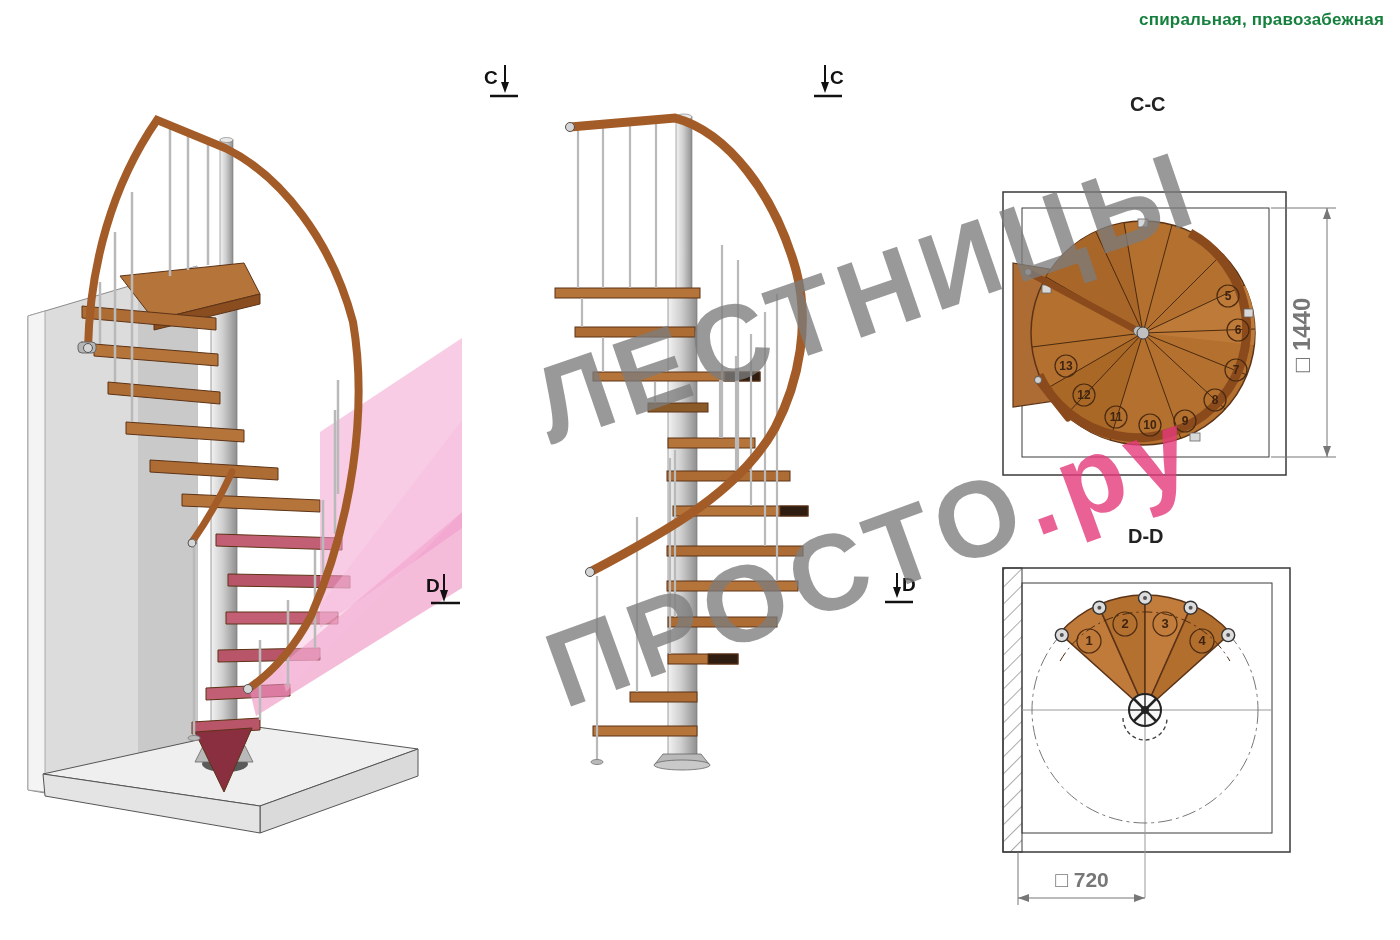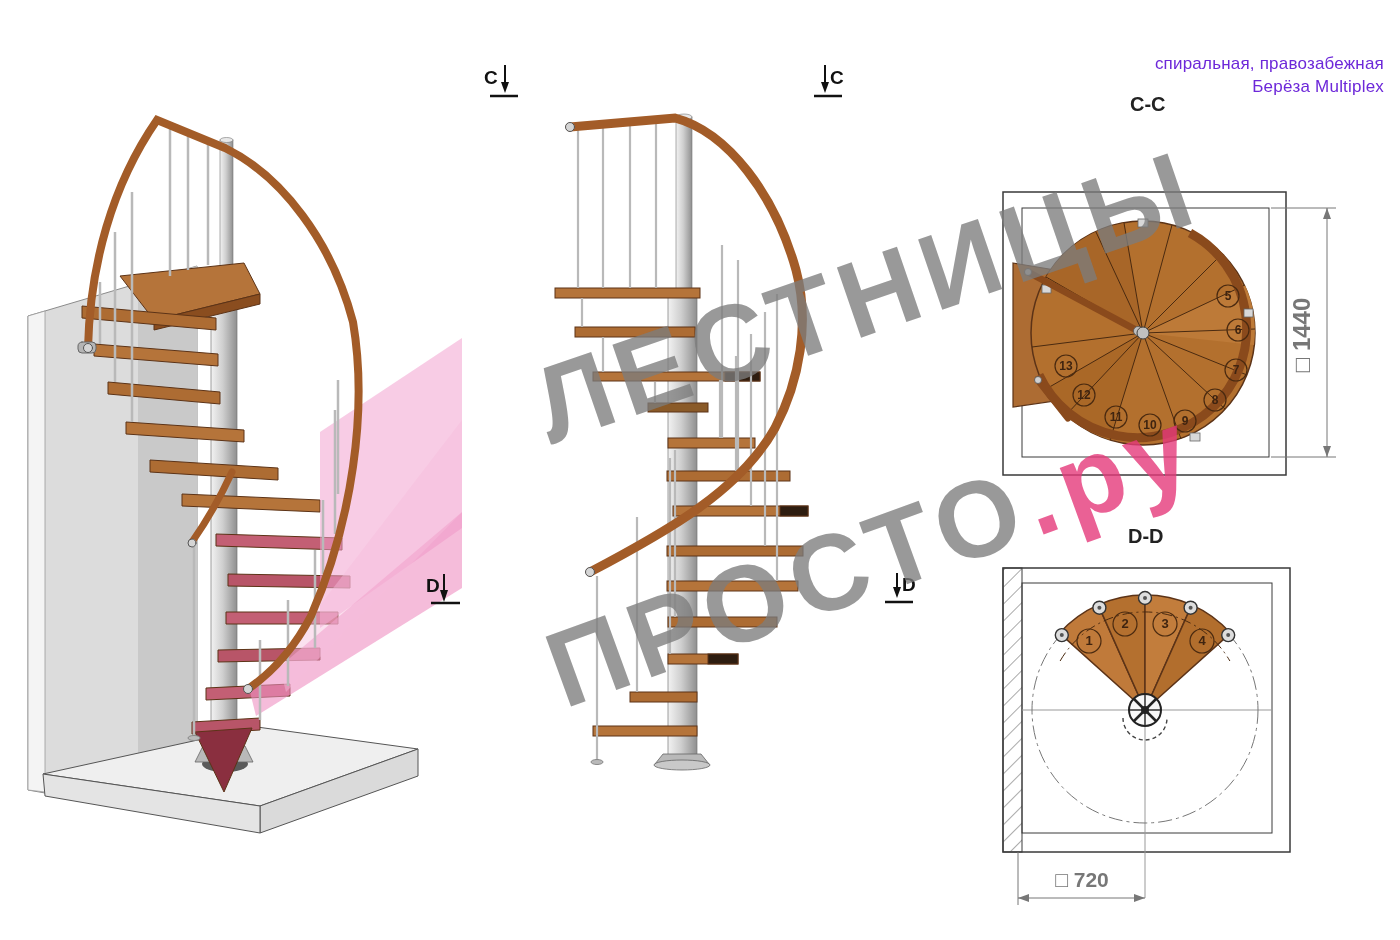--- a/index.html
+++ b/index.html
@@ -1,39 +1,38 @@
 <!DOCTYPE html>
 <html><head>
 <meta charset="utf-8">
 <style>
   html,body{margin:0;padding:0;background:#ffffff;}
   body{font-family:"Liberation Sans", sans-serif;}
   #stage{position:relative;width:1400px;height:940px;background:#fff;overflow:hidden;}
-  .hdr{position:absolute;top:8px;right:16px;text-align:right;color:#6d28d9;
-       font-size:17px;font-weight:400;line-height:23px;letter-spacing:.2px;margin-top:44px;}
+  .hdr{position:absolute;top:8px;right:16px;text-align:right;color:#15803d;
+       font-size:17px;font-weight:700;line-height:23px;letter-spacing:.2px;}
   svg text{font-family:"Liberation Sans", sans-serif;}
   .panel{position:absolute;}
   .wm{position:absolute;font-weight:700;font-size:108px;letter-spacing:8px;
       white-space:nowrap;pointer-events:none;transform-origin:left top;z-index:50;}
   .wm1{left:518px;top:350px;transform:rotate(-19deg);color:rgba(124,124,124,.78);}
   .wm2{left:530px;top:615px;transform:rotate(-20deg);color:rgba(124,124,124,.78);}
   .wm-accent{color:rgba(229,57,122,.8);}
   .lbl{font-weight:700;fill:#222;font-size:20px;}
   .dimtxt{font-weight:700;fill:#777;}
   .mk{font-weight:700;fill:#111;font-size:19px;}
   .thin{stroke:#777;stroke-width:1;}
 </style>
 </head>
 <body>
 
 <div id="stage">
 
   <div class="hdr">
     <div>спиральная, правозабежная</div>
-    <div>Берёза Multiplex</div>
   </div>
 
   <svg class="panel" style="left:20px;top:80px" width="450" height="790" viewBox="0 0 450 790">
     <defs>
       <linearGradient id="met" x1="0" y1="0" x2="1" y2="0">
         <stop offset="0" stop-color="#f2f2f2"></stop>
           <stop offset=".45" stop-color="#cfcfcf"></stop>
         <stop offset="1" stop-color="#8f8f8f"></stop>
       </linearGradient>
     </defs>

